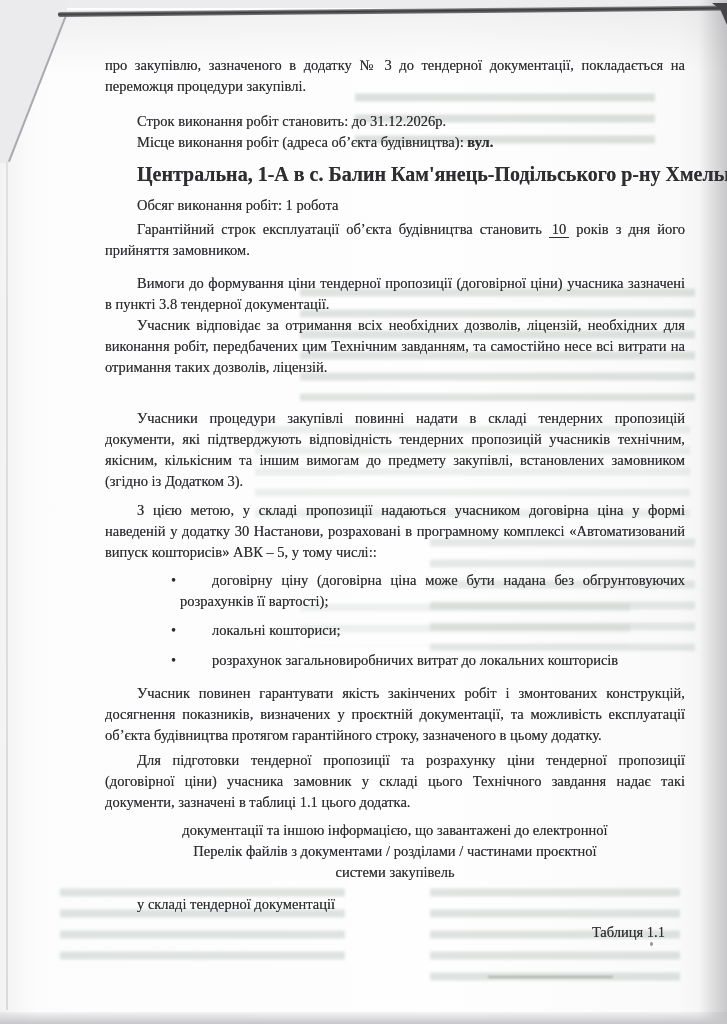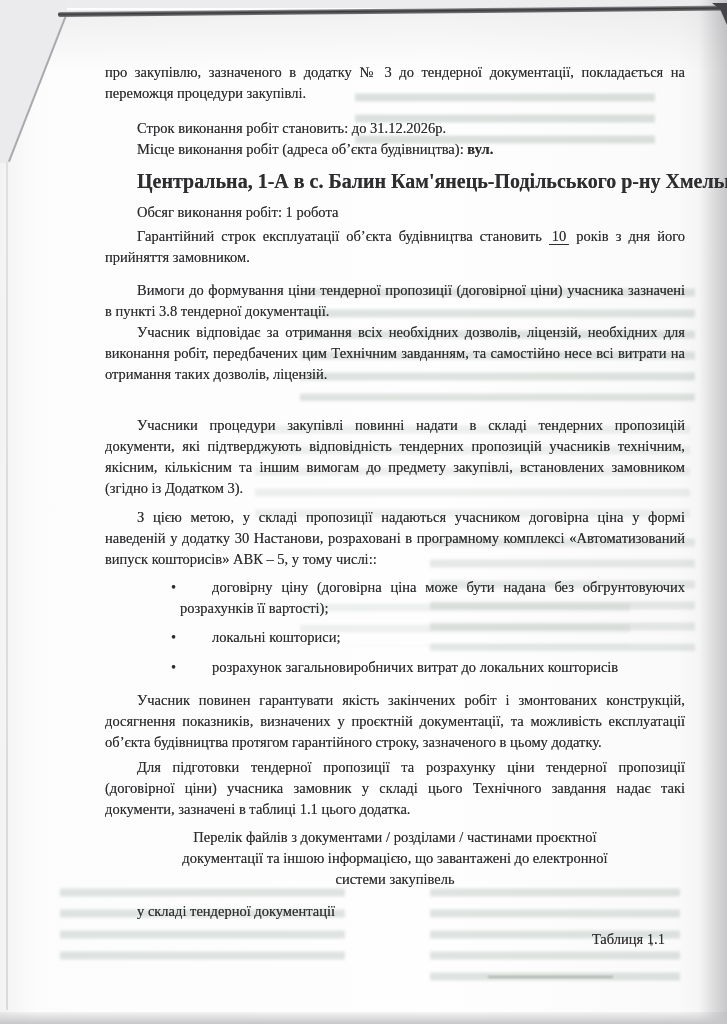--- a/index.html
+++ b/index.html
@@ -95,21 +95,21 @@
   <div class="ghost" style="left:255px;top:420px;width:435px;height:100px;opacity:.28"></div>
   <div class="ghost" style="left:430px;top:533px;width:265px;height:118px;opacity:.4"></div>
   <div class="ghost" style="left:300px;top:598px;width:330px;height:48px;opacity:.25"></div>
   <div class="ghost" style="left:60px;top:883px;width:285px;height:82px;opacity:.5"></div>
   <div class="ghost" style="left:430px;top:883px;width:250px;height:100px;opacity:.5"></div>
   <div class="ghost-line" style="left:488px;top:976px;width:125px;"></div>
   <div class="speck" style="left:650px;top:942px;width:3px;height:4px;opacity:.7"></div>
 
   <div class="content">
 
-    <p class="noindent" style="margin-top:7px">про закупівлю, зазначеного в додатку № 3 до тендерної документації, покладається на переможця процедури закупівлі.</p>
+    <p class="noindent" style="">про закупівлю, зазначеного в додатку № 3 до тендерної документації, покладається на переможця процедури закупівлі.</p>
 
     <p style="margin-top:14px">Строк виконання робіт становить: до 31.12.2026р.</p>
 
     <p style=""><span>Місце виконання робіт (адреса об’єкта будівництва): </span><span class="b">вул.</span></p>
 
     <p class="boldline" style="margin-top:11px">Центральна, 1-А в с. Балин Кам'янець-Подільського р-ну Хмельницької області.</p>
 
     <p style="margin-top:10px">Обсяг виконання робіт: 1 робота</p>
 
     <p style="margin-top:3px"><span>Гарантійний строк експлуатації об’єкта будівництва становить</span> <span class="u10">10</span> <span>років з дня його прийняття замовником.</span></p>
@@ -126,22 +126,22 @@
 
     <p class="bullet-item" style="margin-top:8px"><span class="bullet-dot">•</span><span>локальні кошториси;</span></p>
 
     <p class="bullet-item" style="margin-top:9px"><span class="bullet-dot">•</span><span>розрахунок загальновиробничих витрат до локальних кошторисів</span></p>
 
     <p style="margin-top:12px">Учасник повинен гарантувати якість закінчених робіт і змонтованих конструкцій, досягнення показників, визначених у проєктній документації, та можливість експлуатації об’єкта будівництва протягом гарантійного строку, зазначеного в цьому додатку.</p>
 
     <p style="margin-top:4px">Для підготовки тендерної пропозиції та розрахунку ціни тендерної пропозиції (договірної ціни) учасника замовник у складі цього Технічного завдання надає такі документи, зазначені в таблиці 1.1 цього додатка.</p>
 
     <div class="centerblock" style="margin-top:7px">
+      <div>документації та іншою інформацією, що завантажені до електронної</div>
       <div>Перелік файлів з документами / розділами / частинами проєктної</div>
-      <div>документації та іншою інформацією, що завантажені до електронної</div>
       <div>системи закупівель</div>
     </div>
 
     <p class="centerblock" style="margin-top:11px">у складі тендерної документації</p>
 
     <p class="rightline" style="margin-top:7px">Таблиця 1.1</p>
 
   </div>
 
   <div class="right-shadow"></div>

